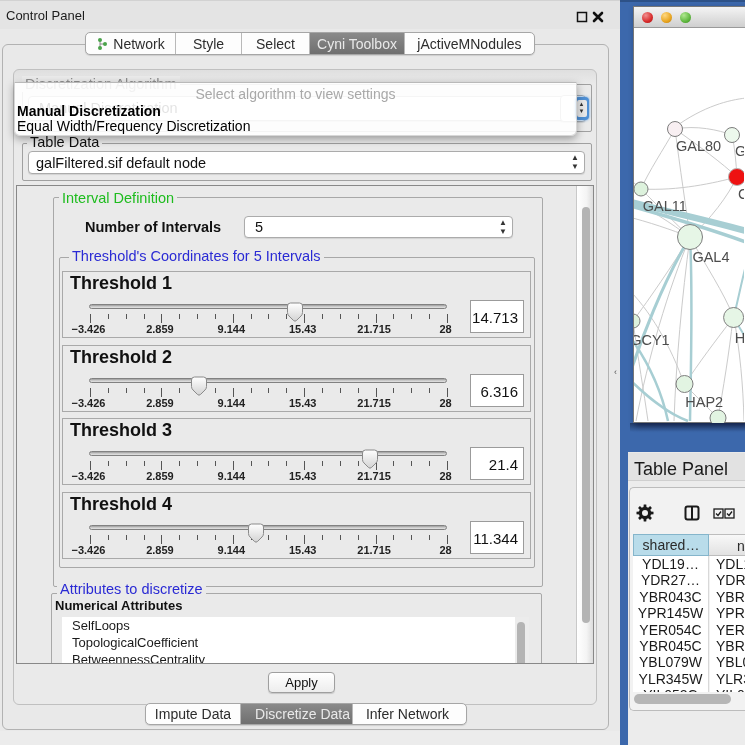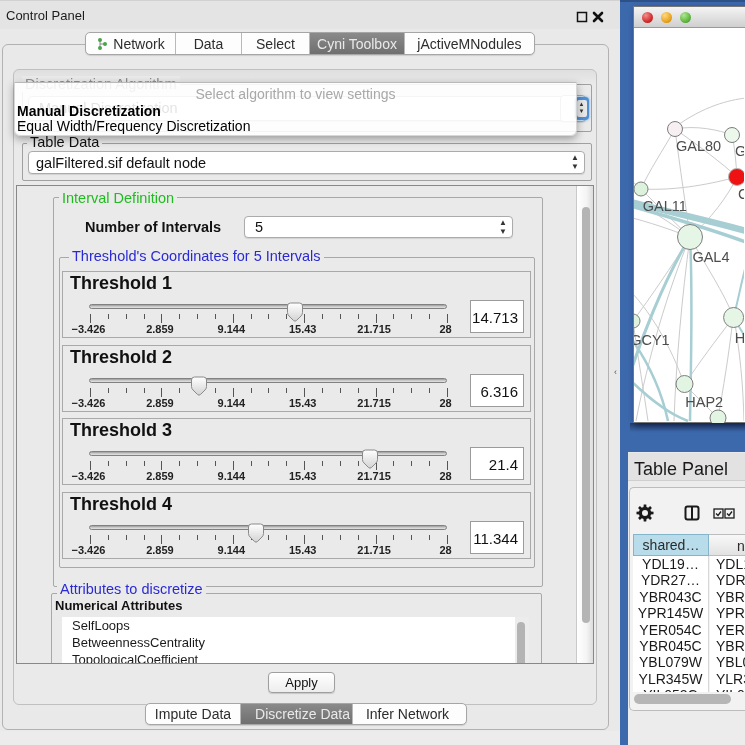--- a/index.html
+++ b/index.html
@@ -101,21 +101,21 @@
 
   <div class="seg" id="tabsTop">
     <div class="s" style="width:90px;">
       <svg width="13" height="14" viewBox="0 0 13 14" style="margin-right:4px;">
         <path d="M4 3 V11 M4 7 H9" stroke="#888" stroke-width="1" fill="none"></path>
         <circle cx="4" cy="3" r="2" fill="#4aa34a"></circle>
           <circle cx="4" cy="11" r="2" fill="#4aa34a"></circle>
           <circle cx="9" cy="7" r="2" fill="#4aa34a"></circle>
       </svg>
       Network</div>
-    <div class="s" style="width:66px;">Data</div>
+    <div class="s" style="width:66px;">Style</div>
     <div class="s" style="width:68px;">Select</div>
     <div class="s sel" style="width:95px;">Cyni Toolbox</div>
     <div class="s" style="width:129px;">jActiveMNodules</div>
   </div>
 
   <div class="abs" id="panelC"></div>
 
   <div class="gbox" style="left:22px; top:84px; width:570px; height:48px;"></div>
   <div class="gtitle" style="left:22px; top:76px; color:#8e8e8e;">Discretization Algorithm</div>
   <div class="combo" style="left:28px; top:96px; width:557px; height:25px;">
@@ -236,22 +236,22 @@
         <path d="M1.5,4 Q1.5,1 4.5,1 L13.5,1 Q16.5,1 16.5,4 L16.5,10.5 Q16.5,12.5 15,14 L10.6,18.4 Q9,20 7.4,18.4 L3,14 Q1.5,12.5 1.5,10.5 Z" fill="url(#tg306)" stroke="#8a8a8a" stroke-width="1"></path>
       </svg>
       <div class="vbox">11.344</div>
     </div>
 
     <div class="gbox" style="left:34px; top:407px; width:491px; height:80px; border-color:#a8a8a8;"></div>
     <div class="gtitle" style="left:40px; top:395px; color:#2a2ad4;">Attributes to discretize</div>
     <div class="abs" style="left:38px; top:412px; font-weight:bold; font-size:13px; color:#111;">Numerical Attributes</div>
     <div class="abs" id="attrlist">
       <div>SelfLoops</div>
+      <div>TopologicalCoefficient</div>
       <div>BetweennessCentrality</div>
-      <div>TopologicalCoefficient</div>
     </div>
     <div class="abs" id="attrsb">
         <div class="thumb"></div>
       </div>
 
     <div class="abs" id="vsb">
         <div class="thumb"></div>
       </div>
   </div>
 

